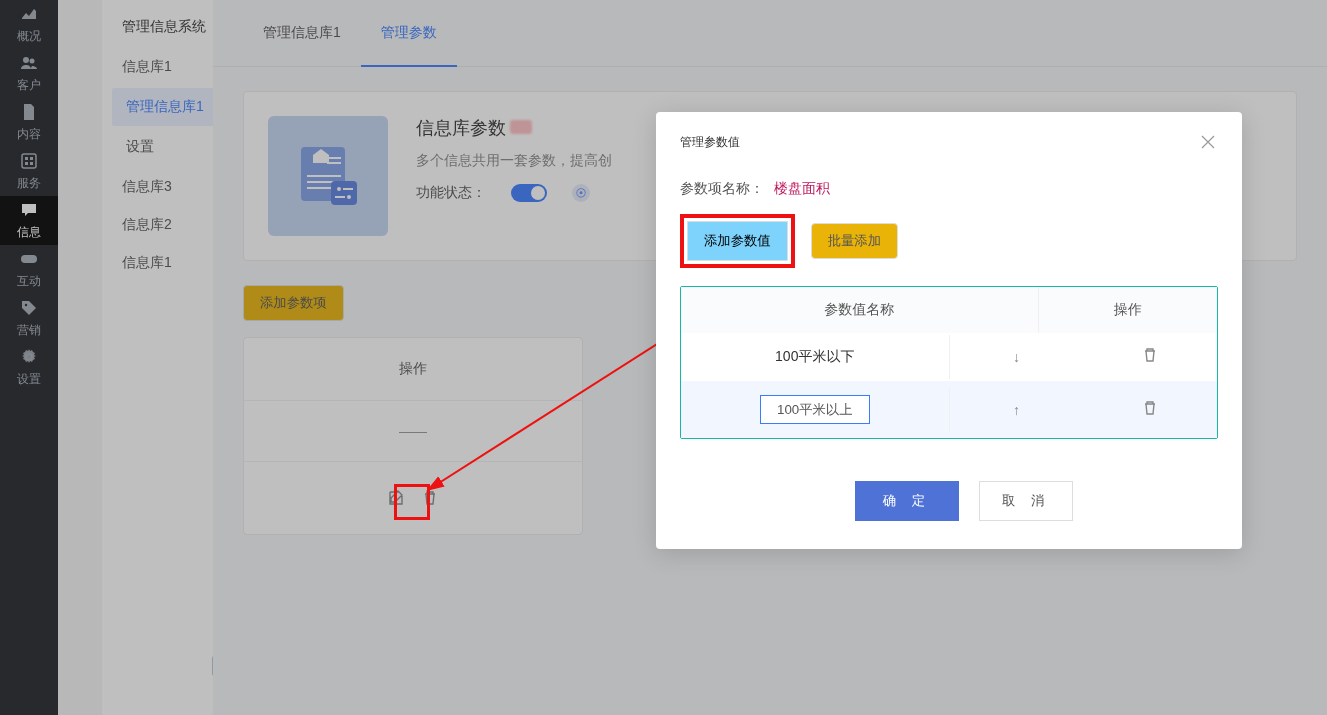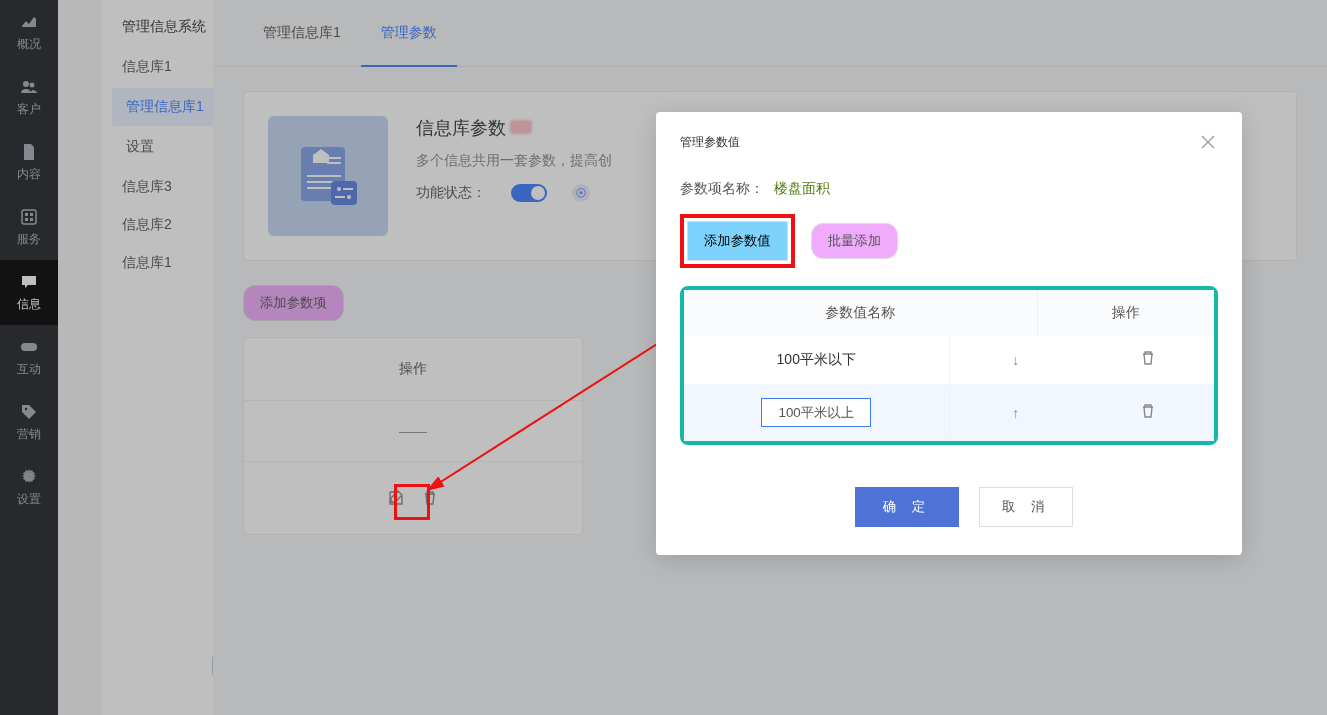--- a/index.html
+++ b/index.html
@@ -1,20 +1,20 @@
 <!DOCTYPE html>
 <html><head>
 <meta charset="utf-8">
 <style>
 * { box-sizing: border-box; margin: 0; padding: 0; }
 body { font-family: 'Microsoft YaHei', 'PingFang SC', sans-serif; font-size: 14px; color: #333; background: #f5f5f5; width: 1327px; height: 715px; overflow: hidden; position: relative; }
 
 
 .nav-rail { position: absolute; left: 0; top: 0; width: 58px; height: 100%; background: #1f2329; display: flex; flex-direction: column; }
-.nav-item { display: flex; flex-direction: column; align-items: center; padding: 12px 0; color: #a8b0ba; cursor: pointer; font-size: 12px; }
+.nav-item { display: flex; flex-direction: column; align-items: center; padding: 4px 0; color: #a8b0ba; cursor: pointer; font-size: 12px; }
 .nav-item.active { background: #000; color: #fff; }
 .nav-icon { width: 20px; height: 20px; display: flex; align-items: center; justify-content: center; margin-bottom: 4px; }
 
 
 .side-panel { position: absolute; left: 58px; top: 0; width: 155px; height: 100%; background: #fff; border-right: 1px solid #e6e6e6; margin-left: 44px; }
 .side-title { padding: 18px 20px 12px; font-size: 14px; color: #333; font-weight: 500; }
 .side-group { padding: 0 10px; }
 .side-group-head { display: flex; align-items: center; justify-content: space-between; padding: 10px 10px; color: #555; cursor: pointer; }
 .side-sub { list-style: none; }
 .side-sub li { padding: 10px 14px; margin: 2px 0; cursor: pointer; color: #555; border-radius: 2px; }
@@ -32,46 +32,46 @@
 .info-card { background: #fff; border: 1px solid #eaeaea; border-radius: 4px; padding: 24px; display: flex; gap: 28px; margin-bottom: 24px; }
 .card-icon { width: 120px; height: 120px; background: #c3d4f1; border-radius: 6px; display: flex; align-items: center; justify-content: center; flex-shrink: 0; }
 .card-meta h3 { font-size: 18px; margin-bottom: 12px; font-weight: 500; }
 .card-meta .pinkdot { display: inline-block; width: 22px; height: 14px; background: #ffc0c4; border-radius: 3px; margin-left: 4px; filter: blur(1px); }
 .card-meta p { color: #888; font-size: 14px; margin-bottom: 14px; }
 .state-row { display: flex; align-items: center; gap: 25px; color: #555; }
 .toggle { width: 36px; height: 18px; background: #3b7cff; border-radius: 9px; position: relative; }
 .toggle::after { content: ""; position: absolute; right: 2px; top: 2px; width: 14px; height: 14px; background: #fff; border-radius: 50%; }
 .link-circle { width: 18px; height: 18px; border-radius: 50%; background: #e4ebf8; color: #6a8cff; display: inline-flex; align-items: center; justify-content: center; font-size: 11px; }
 
-.btn-outline { display: inline-block; padding: 8px 16px; border: 1px solid #ddd; background: #f0abfc; cursor: pointer; color: #555; border-radius: 12px; }
+.btn-outline { display: inline-block; padding: 8px 16px; border: 1px solid #ddd; background: #eab308; cursor: pointer; color: #555; border-radius: 4px; }
 
 .param-table { background: #fff; border: 1px solid #eaeaea; border-radius: 4px; margin-top: 16px; width: 340px; }
 .pt-head, .pt-row { text-align: center; padding: 22px 0; }
 .pt-head { color: #555; font-weight: 500; border-bottom: 1px solid #f0f0f0; }
 .pt-row { color: #999; border-bottom: 1px solid #f0f0f0; }
 .pt-row:last-child { border-bottom: none; }
 .row-actions { display: inline-flex; gap: 6px; align-items: center; }
 .icon-box { width: 28px; height: 28px; display: flex; align-items: center; justify-content: center; }
 
 
 .mask { position: absolute; inset: 0; background: rgba(55,55,55,0.32); }
 
 
 .modal { position: absolute; left: 656px; top: 112px; width: 586px; background: #fff; border-radius: 4px; box-shadow: 0 4px 24px rgba(0,0,0,0.15); }
 .modal-head { display: flex; align-items: center; justify-content: space-between; padding: 20px 24px; }
 .modal-title { font-size: 12px; color: #333; }
 .modal-close { width: 20px; height: 20px; display: flex; align-items: center; justify-content: center; color: #999; cursor: pointer; font-size: 18px; }
 .modal-body { padding: 8px 24px 20px; }
 .meta-line { color: #555; margin-bottom: 16px; }
-.meta-line .link { color: #4d7c0f; margin-left: 6px; }
+.meta-line .link { color: #be185d; margin-left: 6px; }
 .btn-row { display: flex; gap: 16px; align-items: center; margin-bottom: 18px; }
 .btn-primary-hl { padding: 10px 16px; border: 1px solid #ddd; background: #7dd3fc; cursor: pointer; }
 .hl-frame { border: 4px solid #e11; padding: 3px; display: inline-block; }
 
-.val-table { border: 4px solid #14b8a6; border-radius: 8px; }
+.val-table { border: 1px solid #14b8a6; border-radius: 2px; }
 .vt-head { display: flex; background: #fafbfc; color: #555; font-weight: 500; }
 .vt-head > div { padding: 14px 0; text-align: center; }
 .vt-row { display: flex; align-items: center; }
 .vt-row.hover { background: #f2f6ff; }
 .vt-row > div { padding: 14px 0; text-align: center; }
 .col-name { flex: 3; }
 .col-sort { flex: 1.5; border-left: 1px solid #f0f0f0; }
 .vt-head .col-ops { border-left: 1px solid #f0f0f0; }
 .col-ops { flex: 1.5; }
 .val-input { border: 1px solid #3b7cff; padding: 6px 10px; width: 110px; text-align: center; color: #555; }

